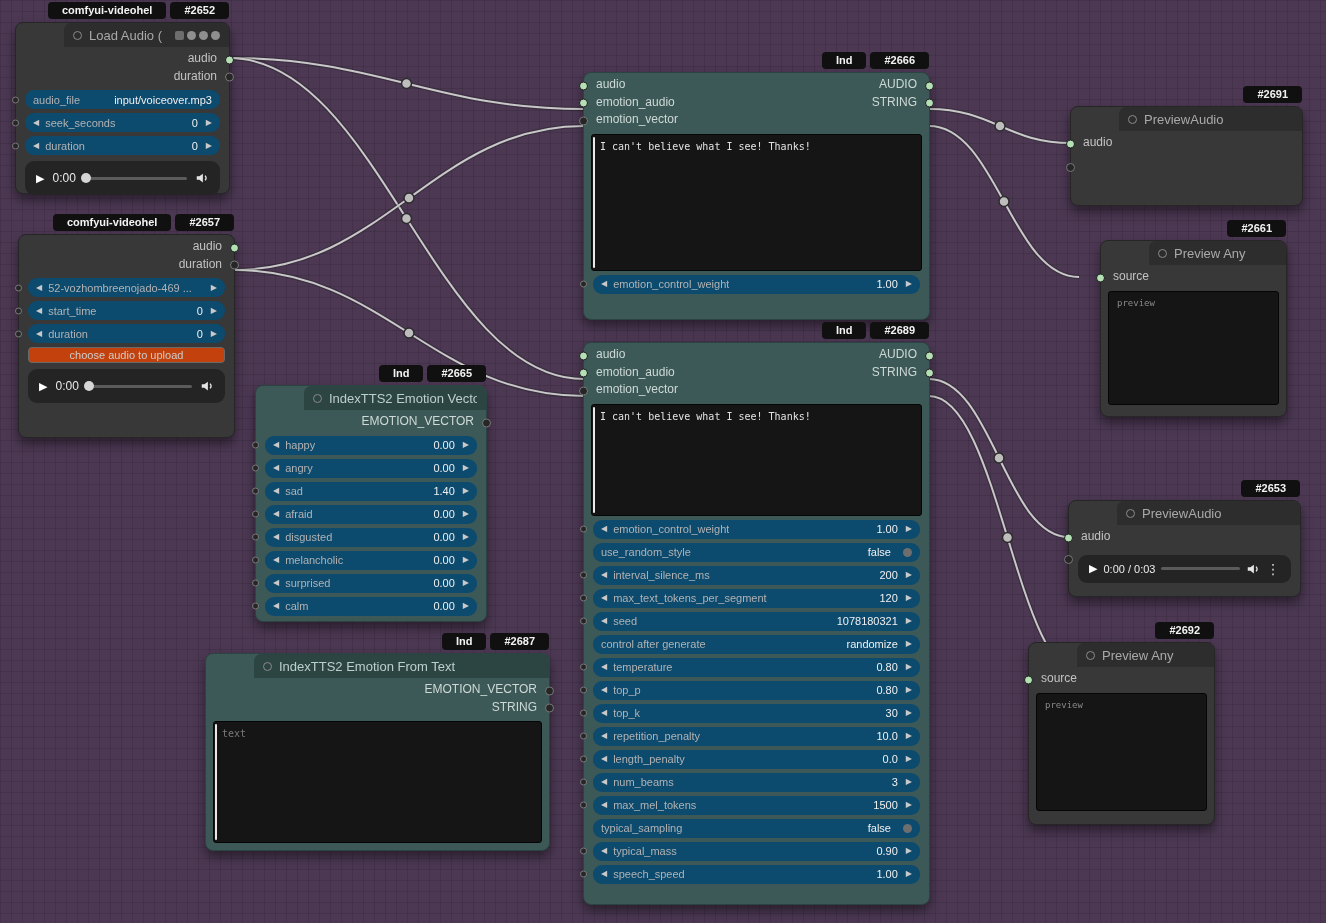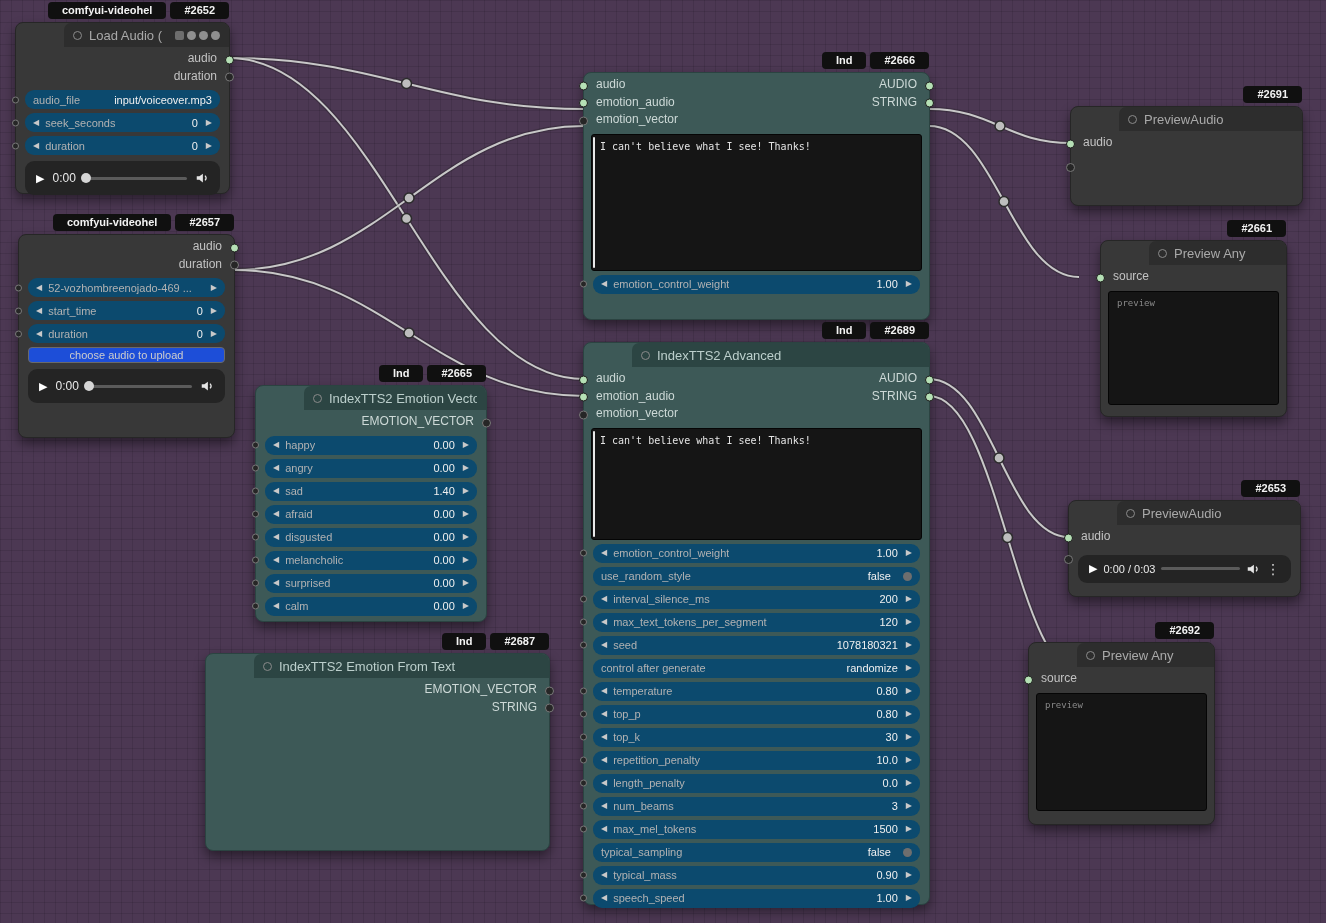--- a/index.html
+++ b/index.html
@@ -70,21 +70,21 @@
   .tdot.on { background:#9fb0dd; }
 
   .ntext { position:relative; background:#151515; border:1px solid #050505; border-radius:3px;
            margin:4px 7px 0; color:#e3e3e3; font-family:"DejaVu Sans Mono", monospace;
            font-size:10px; padding:5px 8px; overflow:hidden; line-height:13px; }
   .tcursor { position:absolute; left:1px; top:2px; bottom:2px; width:2px;
              background:#e9e9e9; border-radius:1px; }
   .ph { color:#7a7a7a; }
   .ntext.preview { font-size:9px; color:#8a8a8a; margin:0; }
 
-  .upbtn { height:16px; margin:4px 9px 0; background:#1d4ed8; border:1px solid #6a6a6a;
+  .upbtn { height:16px; margin:4px 9px 0; background:#c2410c; border:1px solid #6a6a6a;
            border-radius:4px; display:flex; align-items:center; justify-content:center;
            font-size:11px; color:#cdcdcd; }
 
   .player { margin:6px 9px 0; background:#242424; border-radius:9px; height:34px;
             display:flex; align-items:center; gap:8px; padding:0 11px; color:#eaeaea; }
   .player.slim { height:28px; gap:6px; margin-top:8px; }
   .play-icon { font-size:11px; color:#fff; flex:0 0 auto; }
   .ptime { font-size:12px; white-space:nowrap; }
   .player.slim .ptime { font-size:11px; }
   .ptrack { flex:1; height:3px; background:#5b5b5b; border-radius:2px; position:relative; }
@@ -268,24 +268,20 @@
         <span class="arr right">▶</span>
       </div>
     </div>
   </div>
 
   <div class="node teal" style="left:583px;top:342px;width:347px;height:563px">
     <div class="badges">
       <span class="badge">Ind</span>
       <span class="badge">#2689</span>
     </div>
-    <div class="ntitle">
-      <span class="collapse-dot"></span>
-      <span class="title-text">IndexTTS2 Advanced</span>
-    </div>
     <div class="nbody">
       <div class="srow">
         <span class="dot in connected"></span>
         <span class="slabel in">audio</span>
         <span class="slabel out">AUDIO</span>
         <span class="dot out connected"></span>
       </div>
       <div class="srow">
         <span class="dot in connected"></span>
         <span class="slabel in">emotion_audio</span>
@@ -493,20 +489,24 @@
       <span class="title-text">IndexTTS2 Emotion From Text</span>
     </div>
     <div class="nbody">
       <div class="srow">
         <span class="slabel out">EMOTION_VECTOR</span>
         <span class="dot out empty"></span>
       </div>
       <div class="srow">
         <span class="slabel out">STRING</span>
         <span class="dot out empty"></span>
+      </div>
+      <div class="ntext" style="height:122px">
+        <span class="tcursor"></span>
+        <span class="ph">text</span>
       </div>
     </div>
   </div>
 
   <div class="node gray" style="left:1070px;top:106px;width:233px;height:100px">
     <div class="badges">
       <span class="badge">#2691</span>
     </div>
     <div class="ntitle">
       <span class="collapse-dot"></span>

